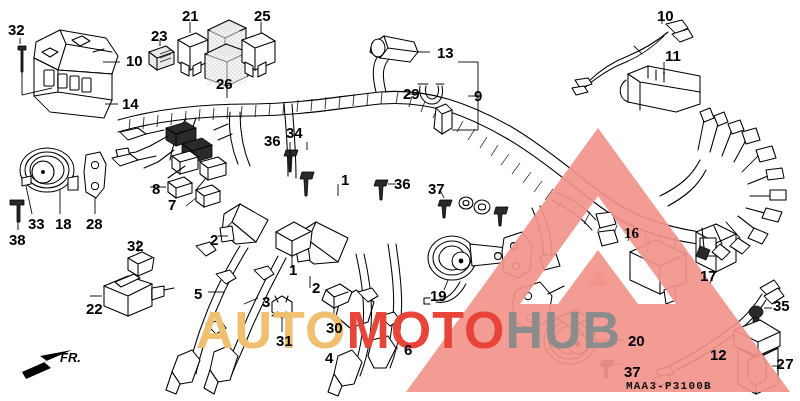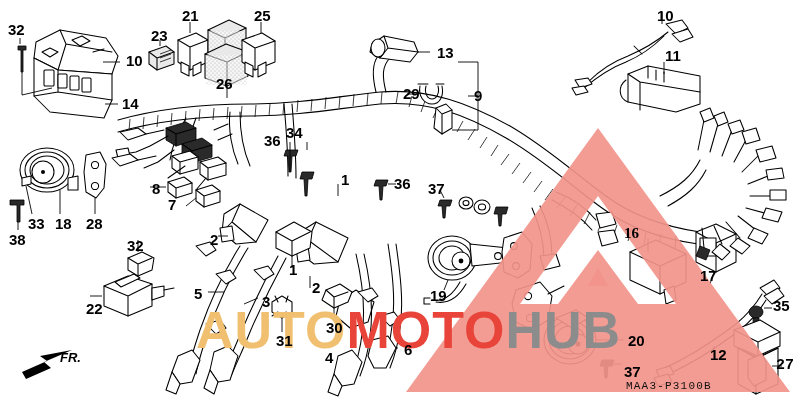--- a/index.html
+++ b/index.html
@@ -8,21 +8,21 @@
        font-family:"Liberation Sans", sans-serif;}
   #stage{position:relative;width:800px;height:401px;background:#ffffff;overflow:hidden;}
   #artwork,#watermark,#labels{position:absolute;left:0;top:0;width:800px;height:401px;}
   #artwork{z-index:1;}
   #watermark{z-index:2;pointer-events:none;}
   #labels{z-index:3;padding-left:36px;}
   .lbl{position:absolute;font-family:"Liberation Sans",sans-serif;
        font-weight:bold;color:#000;line-height:1;white-space:nowrap;}
   .n{font-size:15px;}
   .code{position:absolute;font-family:"Liberation Mono","DejaVu Sans Mono",monospace;
-        font-size:11px;font-weight:normal;letter-spacing:1.2px;color:#111;}
+        font-size:11px;font-weight:bold;letter-spacing:1.2px;color:#111;}
   .fr{position:absolute;font-family:"Liberation Sans",sans-serif;
       font-weight:bold;font-style:italic;font-size:13px;color:#000;}
 </style>
 </head>
 <body>
 
 <div id="stage">
 
   <svg id="artwork" viewBox="0 0 800 401">
     <defs>

